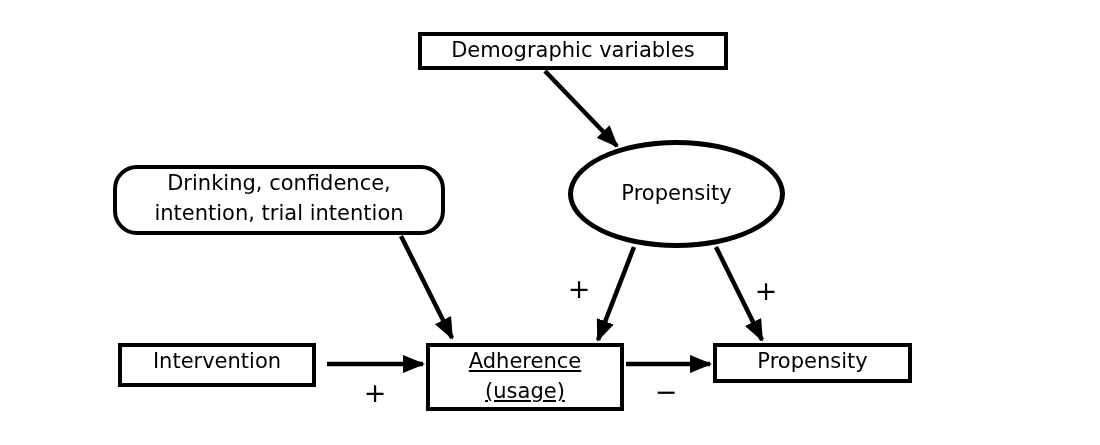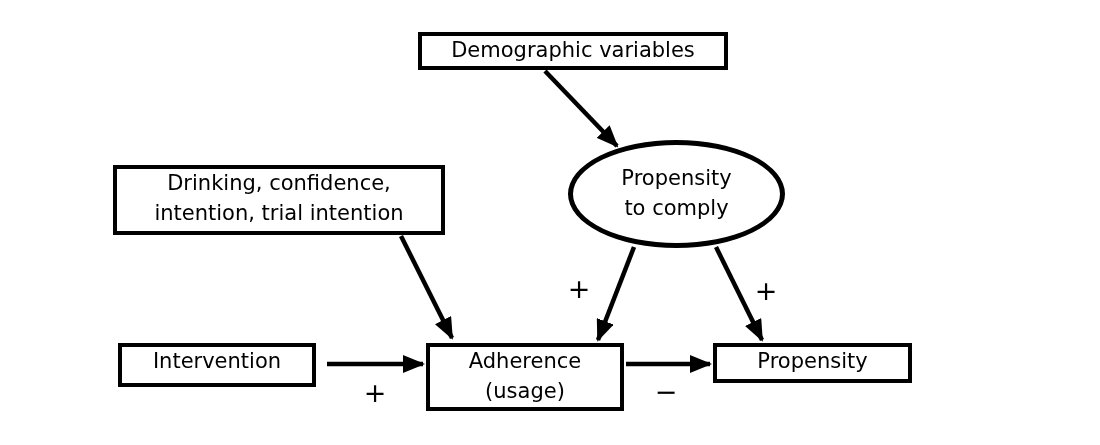--- a/index.html
+++ b/index.html
@@ -67,35 +67,34 @@
     <line x1="634" y1="247" x2="598" y2="340" marker-end="url(#ah)"></line>
     <line x1="716" y1="247" x2="762" y2="340" marker-end="url(#ah)"></line>
     <line x1="327" y1="364" x2="423" y2="364" marker-end="url(#ah)"></line>
     <line x1="626" y1="364" x2="710" y2="364" marker-end="url(#ah)"></line>
   </svg>
 
   <div class="node" style="left:418px; top:32px; width:310px; height:38px;">
     <span class="lbl">Demographic variables</span>
   </div>
 
-  <div class="node" style="left:113px; top:165px; width:332px; height:70px;">
+  <div class="node" style="left:113px; top:165px; width:332px; height:70px;border-radius:24px;">
     <span class="lbl">Drinking, confidence,</span>
     <span class="lbl">intention, trial intention</span>
   </div>
 
   <div class="ellipse" style="left:568px; top:140px; width:217px; height:108px;">
     <span class="lbl">Propensity</span>
-    <span class="lbl">to comply</span>
   </div>
 
   <div class="node" style="left:118px; top:343px; width:198px; height:44px;">
     <span class="lbl">Intervention</span>
   </div>
 
-  <div class="node" style="left:426px; top:343px; width:198px; height:68px;">
+  <div class="node" style="left:426px; top:343px; width:198px; height:68px;text-decoration:underline;">
     <span class="lbl">Adherence</span>
     <span class="lbl">(usage)</span>
   </div>
 
   <div class="node" style="left:713px; top:343px; width:199px; height:40px;">
     <span class="lbl">Propensity</span>
   </div>
 
   <div class="sign" style="left:375px; top:392px;">+</div>
 

